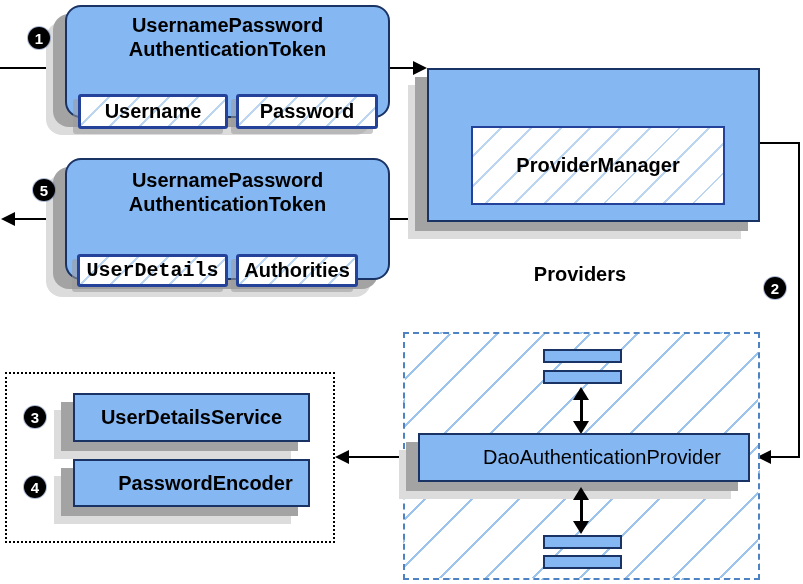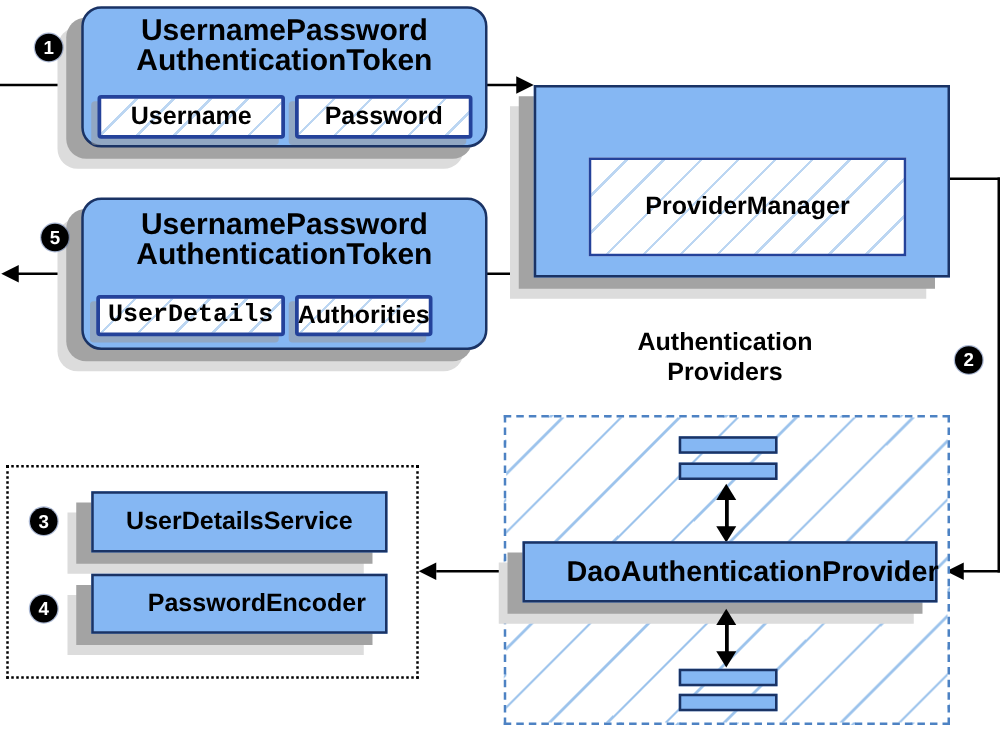--- a/index.html
+++ b/index.html
@@ -22,32 +22,32 @@
     border-left:8px solid transparent;border-right:8px solid transparent;
     border-bottom:13px solid var(--line,#000);}
   .v-down{position:absolute;bottom:0;left:0;width:0;height:0;
     border-left:8px solid transparent;border-right:8px solid transparent;
     border-top:13px solid var(--line,#000);}
   
   .bluebox{position:absolute;background:var(--box-fill,#85b7f3);
     border:2.5px solid var(--box-border,#1a3365);box-sizing:border-box;}
   .rounded{border-radius:16px;}
   .shadow2{box-shadow:-12px 9px 0 var(--shadow-dark,#a3a3a3),-19px 17px 0 var(--shadow-light,#dcdcdc);}
-  .shadow1{box-shadow:-5px 5px 0 rgba(155,155,155,.55);}
+  .shadow1{box-shadow:-5px 5px 0 rgba(155,155,155,.55);margin-top:18px;}
   .hatch-small{position:absolute;box-sizing:border-box;
     border:3px solid var(--subbox-border,#24429a);border-radius:3px;
     background:repeating-linear-gradient(135deg,rgba(0,0,0,0) 0 19px,var(--hatch-small,#bcd6f2) 19px 21px) #fff;}
   .hatch-big{position:absolute;box-sizing:border-box;
     border:2.5px dashed var(--dashed-border,#4d82c3);
     background:repeating-linear-gradient(135deg,rgba(0,0,0,0) 0 31px,var(--hatch-big,#9cc3ec) 31px 33px) #fff;}
   .dotted-box{position:absolute;box-sizing:border-box;border:2.5px dotted #000;background:transparent;}
   .flexc{display:flex;align-items:center;justify-content:center;}
   
-  .token-title{position:absolute;text-align:center;font-weight:bold;font-size:24px;line-height:24px;}
-  .label-lg{font-weight:bold;font-size:23px;padding-left:36px;}
+  .token-title{position:absolute;text-align:center;font-weight:bold;font-size:20px;line-height:24px;}
+  .label-lg{font-weight:normal;font-size:20px;padding-left:36px;}
   .label-md{font-weight:bold;font-size:20px;}
   .free-label{position:absolute;text-align:center;font-weight:bold;font-size:20px;line-height:24px;}
   
   .badge{position:absolute;width:22px;height:22px;border-radius:50%;
     background:var(--badge-bg,#000);color:var(--badge-text,#fff);
     display:flex;align-items:center;justify-content:center;
     font-weight:bold;font-size:15px;box-shadow:0 0 0 1px rgba(70,100,160,.45);}
   .z1{z-index:1}.z2{z-index:2}.z3{z-index:3}.z4{z-index:4}
 </style>
 </head>
@@ -89,26 +89,25 @@
   </div>
 
   <div class="bluebox rounded shadow2 z2" style="left:65px;top:158px;width:325px;height:122px;"></div>
   <div class="token-title z3" style="left:65px;top:168px;width:325px;">
     <div>UsernamePassword</div>
     <div>AuthenticationToken</div>
   </div>
   <div class="hatch-small shadow1 flexc label-md z3" style="left:77px;top:236px;width:151px;height:33px;font-family:Liberation Mono, monospace;">
     <span>UserDetails</span>
   </div>
-  <div class="hatch-small shadow1 flexc label-md z3" style="left:236px;top:236px;width:110px;height:33px;">
+  <div class="hatch-small shadow1 flexc label-md z3" style="left:236px;top:236px;width:122px;height:33px;">
     <span>Authorities</span>
   </div>
 
   <div class="free-label z2" style="left:455px;top:262px;width:250px;">
-    <div>Authentication</div>
     <div>Providers</div>
   </div>
 
   <div class="hatch-big z2" style="left:403px;top:332px;width:357px;height:248px;"></div>
 
   <div class="bluebox z3" style="left:543px;top:349px;width:79px;height:14px;border-width:2px;"></div>
   <div class="bluebox z3" style="left:543px;top:370px;width:79px;height:14px;border-width:2px;"></div>
 
   <div class="varrow z3" style="left:573px;top:387px;height:47px;">
     <div class="v-up"></div>

